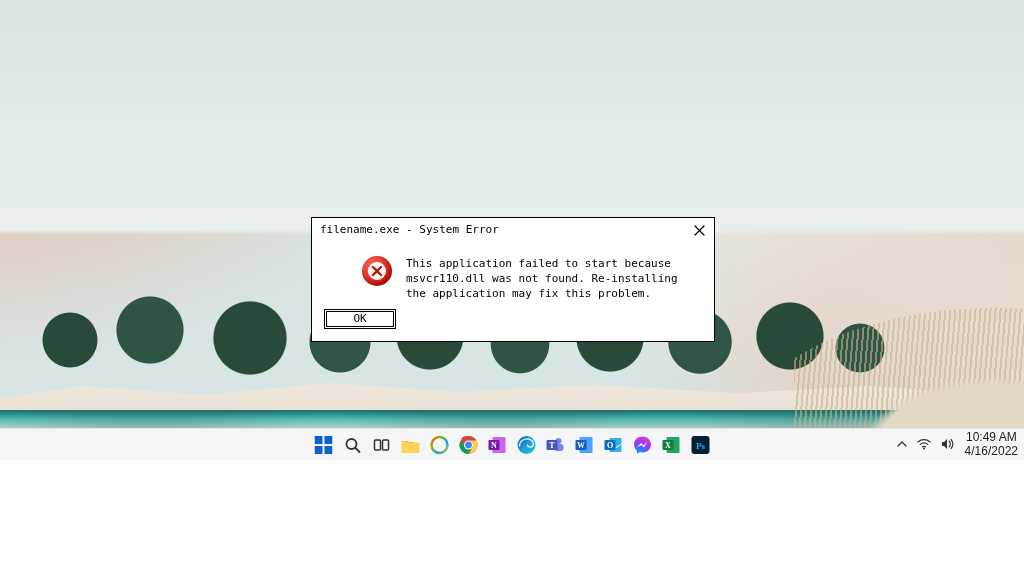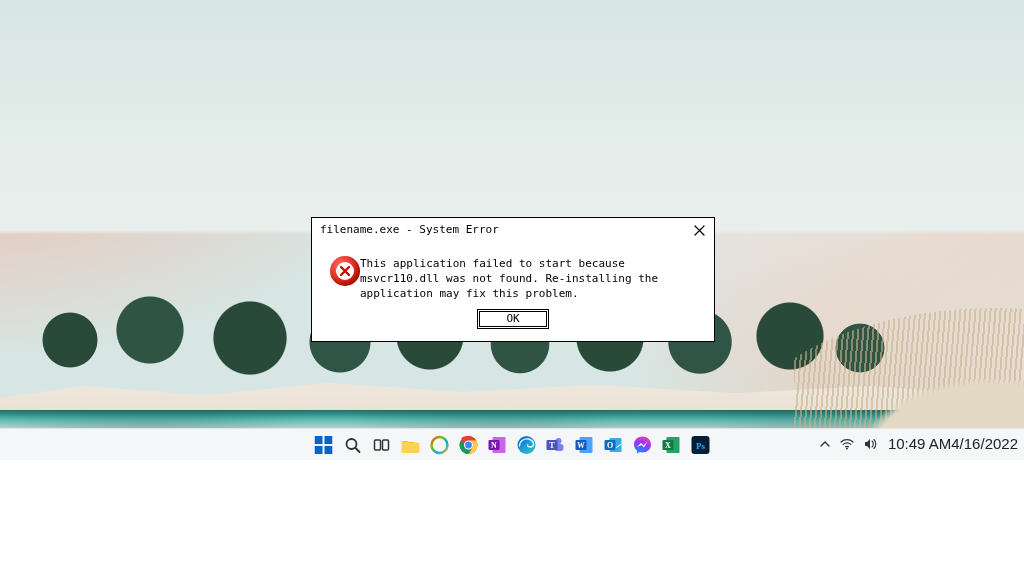--- a/index.html
+++ b/index.html
@@ -75,36 +75,38 @@
   }
   .dialog-title {
     display: flex; align-items: center; justify-content: space-between;
     padding: 5px 8px 4px 8px;
   }
   .dialog-title .t { font-weight: normal; }
   .dialog-title .x { width:14px; height:14px; display:flex; align-items:center; justify-content:center; cursor:default;}
   .dialog-body {
     display:flex; align-items:flex-start;
     padding: 14px 20px 8px 18px;
+    gap: 14px;
+    margin-left: 32px;
   }
   .err-icon {
     width: 30px; height: 30px; border-radius: 50%;
     background: radial-gradient(circle at 35% 30%, #ff6a5f, #d11507 70%);
     display:flex; align-items:center; justify-content:center;
     box-shadow: inset -2px -2px 4px rgba(0,0,0,.25);
     flex-shrink:0;
   }
   .err-icon .xinner{
     width:18px; height:18px; border-radius:50%; background:#fff;
     display:flex; align-items:center; justify-content:center;
   }
   .err-icon svg { display:block; }
   .msg { flex:1; padding-top:1px; }
   .dialog-footer {
-    display:flex; justify-content:center;
+    display:flex; justify-content:flex-start;
     padding: 0 12px 12px 12px;
   }
   .ok-btn {
     min-width: 72px; height: 20px;
     border: 1px solid #000;
     outline: 1px solid #000; outline-offset:-3px;
     background:#fff;
     font-family: Consolas, "Lucida Console", monospace;
     font-size: 11px;
     cursor: default;
@@ -125,21 +127,21 @@
     height:100%;
   }
   .tb-item { width:22px; height:22px; display:flex; align-items:center; justify-content:center; border-radius:3px; }
   .tb-item svg { display:block; }
 
   .systray {
     position:absolute; right:6px; top:0; bottom:0;
     display:flex; align-items:center; gap:10px;
     font-size:9px; color:#222;
   }
-  .clock { display:flex; flex-direction:row; align-items:center; line-height:1.1; font-size:15px; }
+  .clock { display:flex; flex-direction:column; align-items:center; line-height:1.1; font-size:12px; }
 </style>
 </head>
 <body>
 
 <div class="desktop">
   <div class="trees"></div>
   <div class="snowbank"></div>
   <div class="lake"></div>
   <div class="grass"></div>
 

